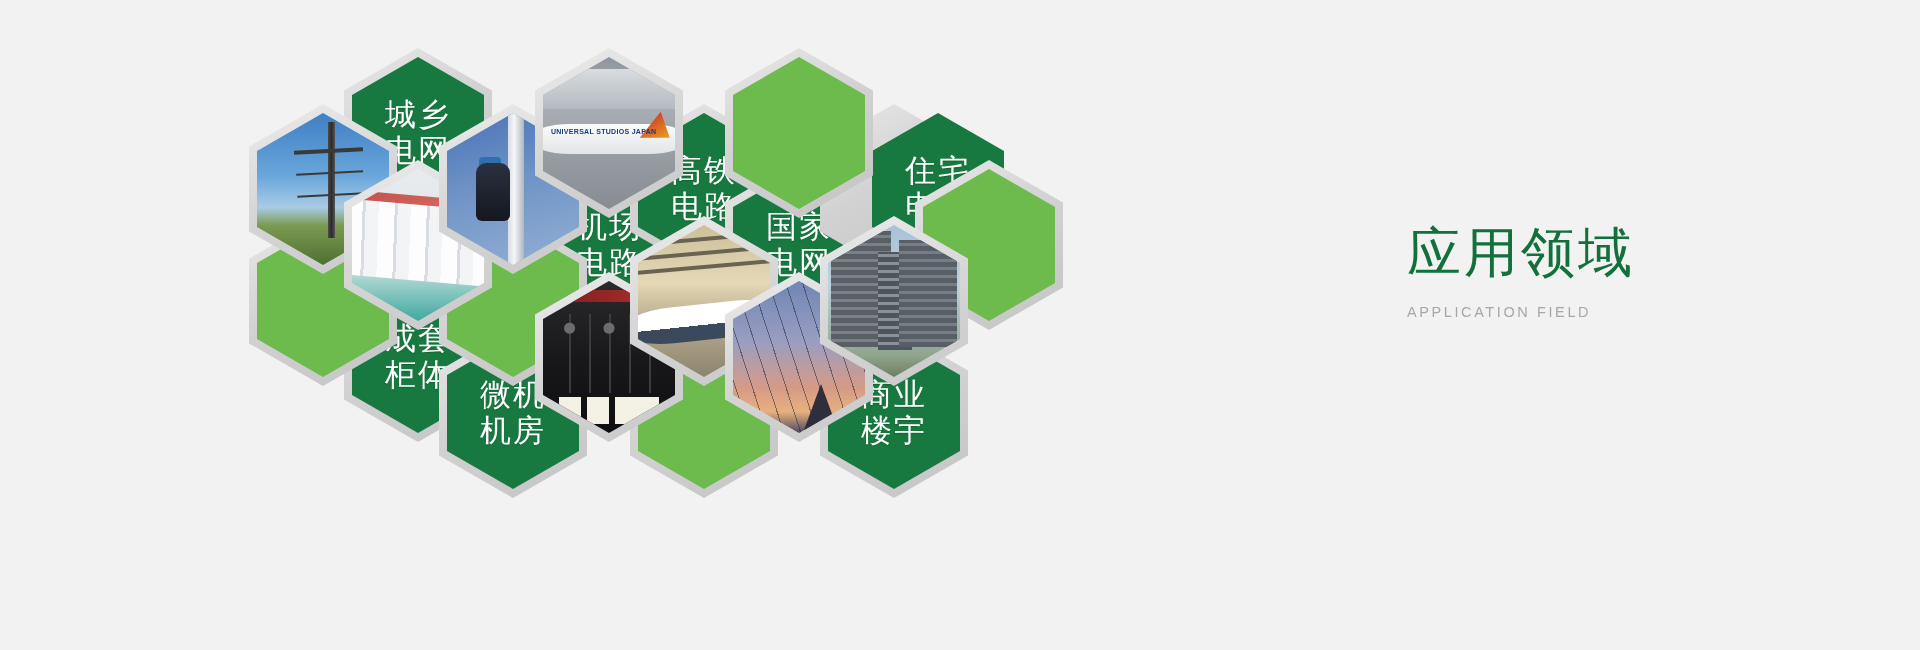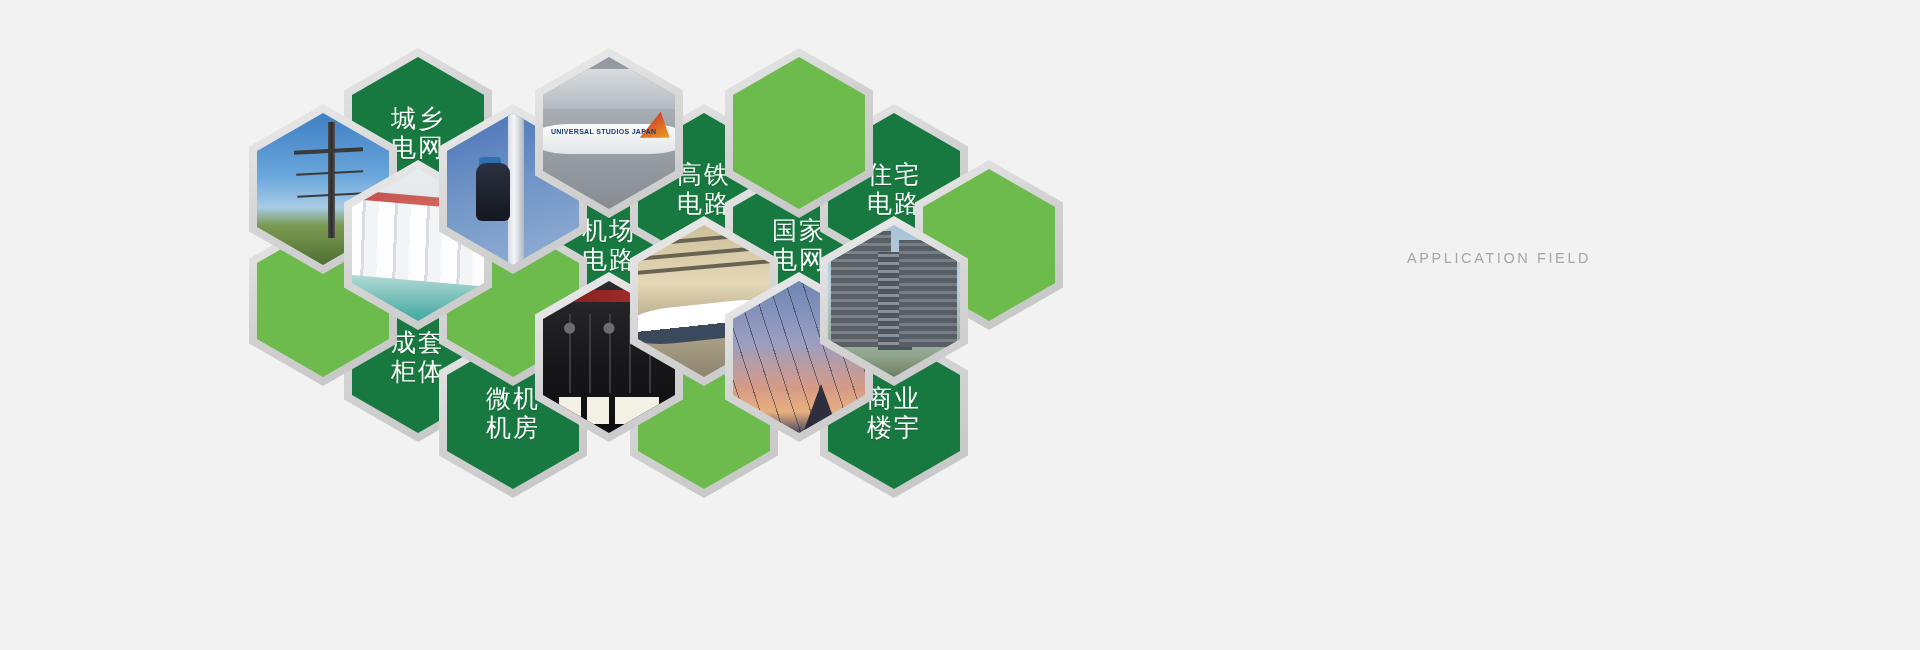--- a/index.html
+++ b/index.html
@@ -29,21 +29,21 @@
     clip-path: polygon(50% 0%, 100% 25%, 100% 75%, 50% 100%, 0% 75%, 0% 25%);
     background:linear-gradient(150deg,#e9e9e9 0%, #d2d2d2 45%, #c4c4c4 100%);
   }
   .hexring.soft { background:linear-gradient(160deg,#ececec 0%, #d6d6d6 50%, #c9c9c9 100%); }
 
   .hex.dark { background:#17793f; }
   .hex.light { background:#6cbb4c; }
 
   .hexlabel {
     color:#ffffff;
-    font-size:25px;
+    font-size:31px;
     line-height:1.16;
     text-align:center;
     letter-spacing:2px;
     font-weight:400;
     text-shadow:0 1px 1px rgba(0,0,0,.18);
   }
   .hexlabel span { display:block; }
 
   
   .ph { position:absolute; inset:0; }
@@ -220,21 +220,21 @@
         </div>
       </div>
       <div class="hexring" style="left: 725px; top: 160px;"></div>
       <div class="hex dark" style="left: 733px; top: 169px;">
         <div class="hexlabel">
           <span>国家</span>
           <span>电网</span>
         </div>
       </div>
       <div class="hexring" style="left: 820px; top: 104px;"></div>
-      <div class="hex dark" style="left: 828px; top: 113px;">
+      <div class="hex dark" style="left: 872px; top: 113px;">
         <div class="hexlabel">
           <span>住宅</span>
           <span>电路</span>
         </div>
       </div>
       <div class="hexring" style="left: 344px; top: 272px;"></div>
       <div class="hex dark" style="left: 352px; top: 281px;">
         <div class="hexlabel">
           <span>成套</span>
           <span>柜体</span>
@@ -299,16 +299,17 @@
       </div>
       <div class="hexring soft" style="left: 820px; top: 216px;"></div>
       <div class="hex" style="left: 828px; top: 225px;">
         <div class="ph ph-city">
           <div class="city-mid"></div>
         </div>
       </div>
     </div>
 
   <div class="title-block">
+    <div class="title-cn">应用领域</div>
     <div class="title-en">APPLICATION FIELD</div>
   </div>
 
 </div>
 
 </body></html>

